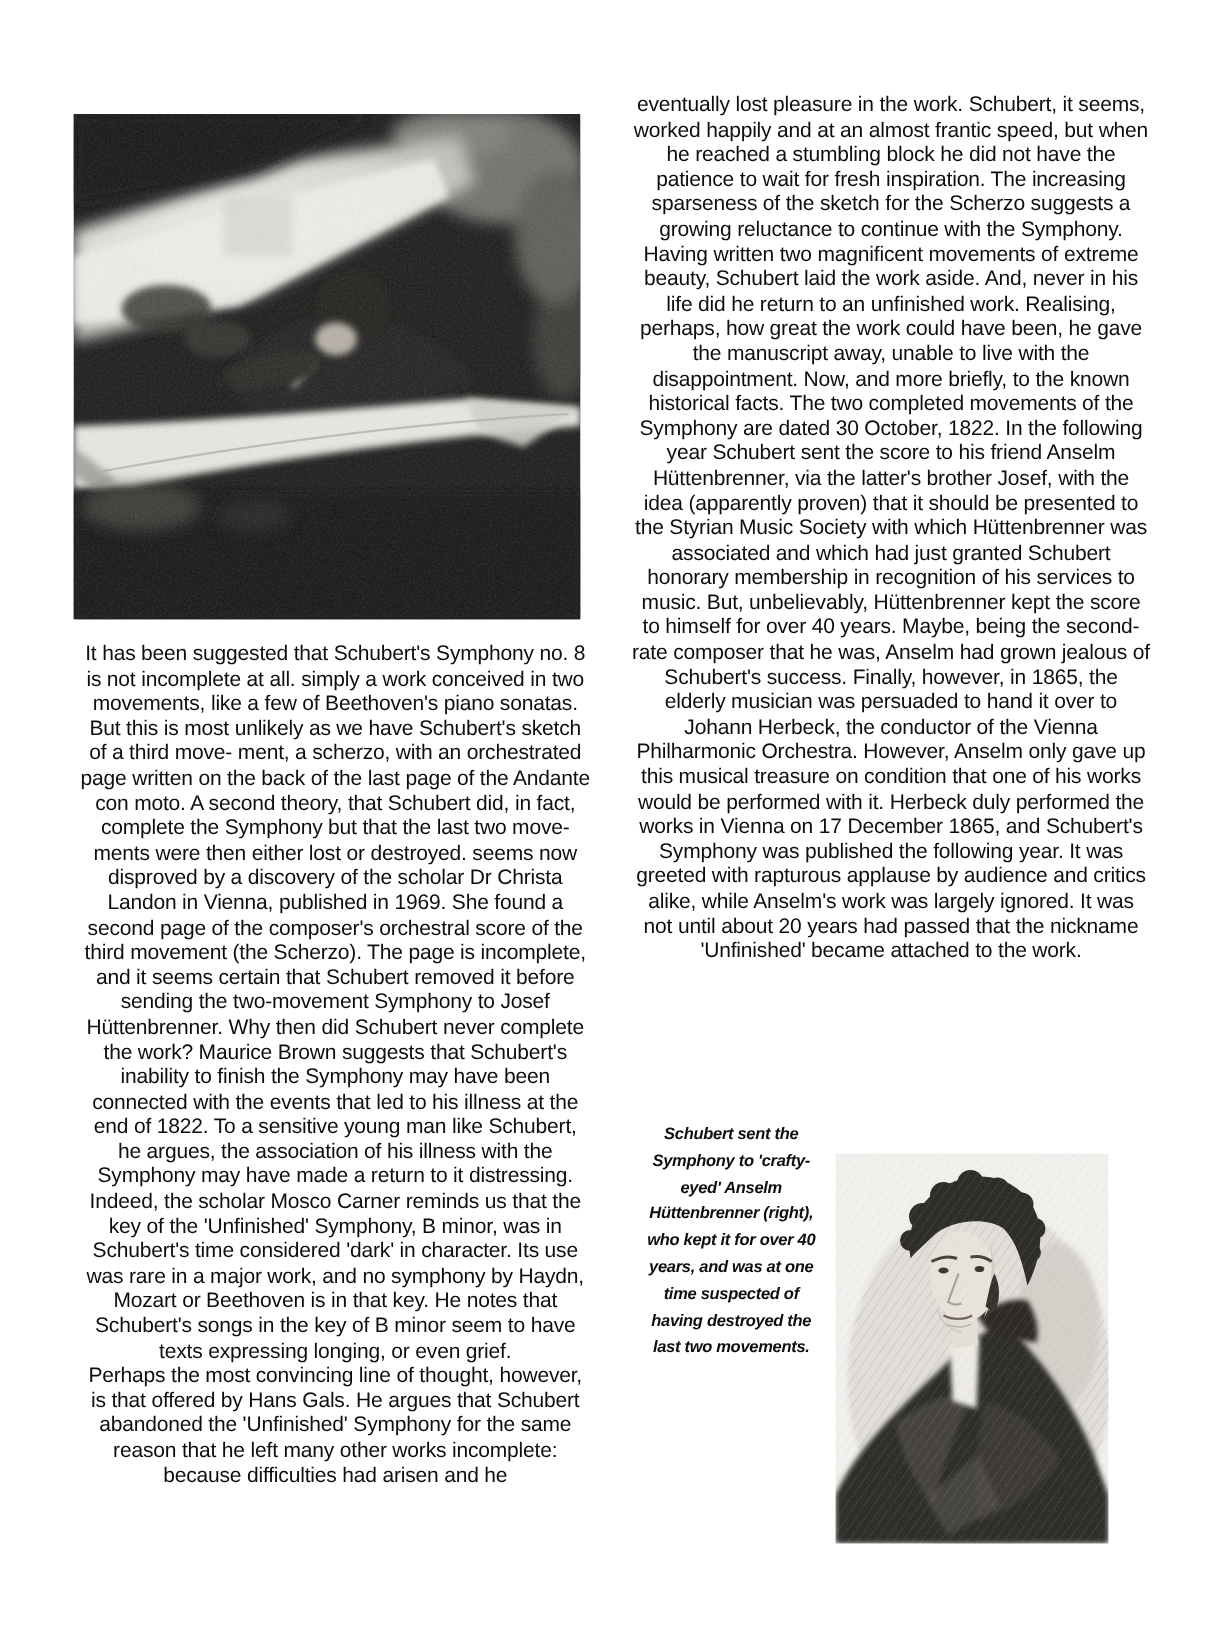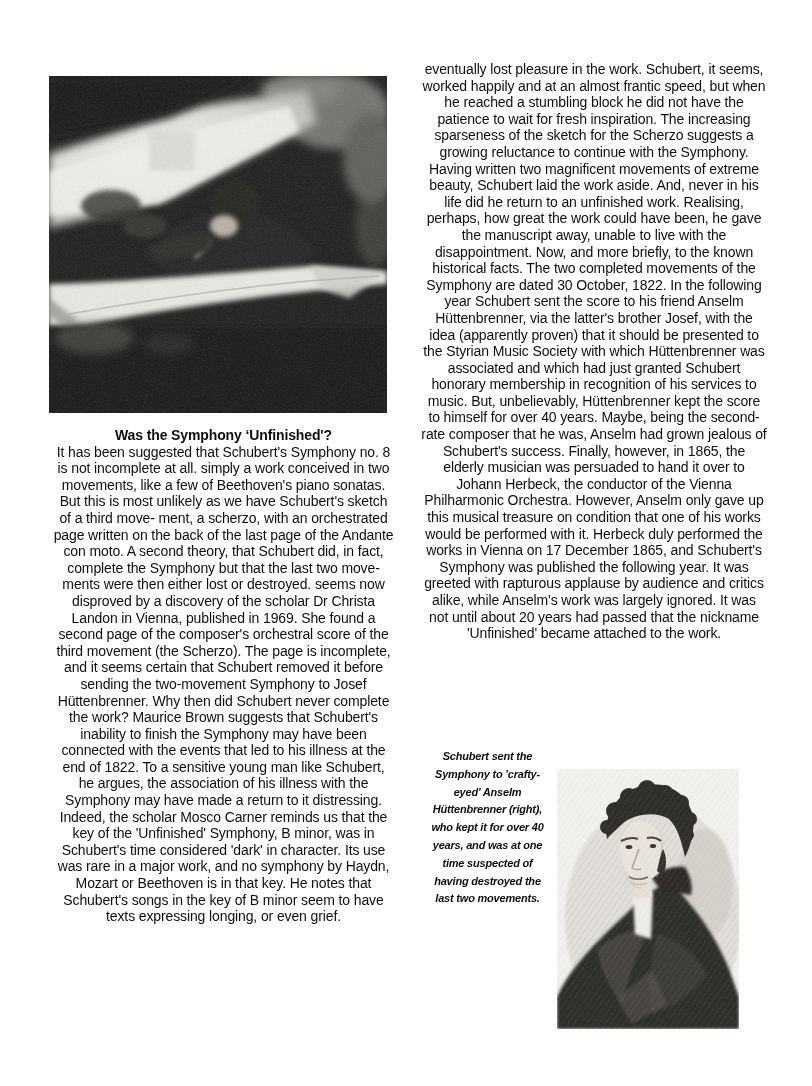--- a/index.html
+++ b/index.html
@@ -84,22 +84,22 @@
       <g filter="url(#soft)" opacity="0.6">
         <ellipse cx="45" cy="262" rx="40" ry="16" fill="#55544f"></ellipse>
         <ellipse cx="120" cy="268" rx="25" ry="10" fill="#34332f"></ellipse>
       </g>
       <polygon points="0,0 200,0 120,40 0,60" fill="#151514" filter="url(#soft)"></polygon>
       <rect width="338" height="337" filter="url(#grain)" opacity="0.16"></rect>
     </svg>
   </div>
 
   <div class="col left-col">
-    <h2>Was the Symphony ‘Unfinished'?</h2>
     <p>It has been suggested that Schubert's Symphony no. 8 is not incomplete at all. simply a work conceived in two movements, like a few of Beethoven's piano sonatas. But this is most unlikely as we have Schubert's sketch of a third move- ment, a scherzo, with an orchestrated page written on the back of the last page of the Andante con moto. A second theory, that Schubert did, in fact, complete the Symphony but that the last two move- ments were then either lost or destroyed. seems now disproved by a discovery of the scholar Dr Christa Landon in Vienna, published in 1969. She found a second page of the composer's orchestral score of the third movement (the Scherzo). The page is incomplete, and it seems certain that Schubert removed it before sending the two-movement Symphony to Josef Hüttenbrenner. Why then did Schubert never complete the work? Maurice Brown suggests that Schubert's inability to finish the Symphony may have been connected with the events that led to his illness at the end of 1822. To a sensitive young man like Schubert, he argues, the association of his illness with the Symphony may have made a return to it distressing. Indeed, the scholar Mosco Carner reminds us that the key of the 'Unfinished' Symphony, B minor, was in Schubert's time considered 'dark' in character. Its use was rare in a major work, and no symphony by Haydn, Mozart or Beethoven is in that key. He notes that Schubert's songs in the key of B minor seem to have texts expressing longing, or even grief.</p>
+    <p>Perhaps the most convincing line of thought, however, is that offered by Hans Gals. He argues that Schubert abandoned the 'Unfinished' Symphony for the same reason that he left many other works incomplete: because difficulties had arisen and he</p>
   </div>
 
   <div class="col right-col">
     <p>eventually lost pleasure in the work. Schubert, it seems, worked happily and at an almost frantic speed, but when he reached a stumbling block he did not have the patience to wait for fresh inspiration. The increasing sparseness of the sketch for the Scherzo suggests a growing reluctance to continue with the Symphony. Having written two magnificent movements of extreme beauty, Schubert laid the work aside. And, never in his life did he return to an unfinished work. Realising, perhaps, how great the work could have been, he gave the manuscript away, unable to live with the disappointment. Now, and more briefly, to the known historical facts. The two completed movements of the Symphony are dated 30 October, 1822. In the following year Schubert sent the score to his friend Anselm Hüttenbrenner, via the latter's brother Josef, with the idea (apparently proven) that it should be presented to the Styrian Music Society with which Hüttenbrenner was associated and which had just granted Schubert honorary membership in recognition of his services to music. But, unbelievably, Hüttenbrenner kept the score to himself for over 40 years. Maybe, being the second-rate composer that he was, Anselm had grown jealous of Schubert's success. Finally, however, in 1865, the elderly musician was persuaded to hand it over to Johann Herbeck, the conductor of the Vienna Philharmonic Orchestra. However, Anselm only gave up this musical treasure on condition that one of his works would be performed with it. Herbeck duly performed the works in Vienna on 17 December 1865, and Schubert's Symphony was published the following year. It was greeted with rapturous applause by audience and critics alike, while Anselm's work was largely ignored. It was not until about 20 years had passed that the nickname 'Unfinished' became attached to the work.</p>
   </div>
 
   <div class="figure-caption">Schubert sent the Symphony to 'crafty-eyed' Anselm Hüttenbrenner (right), who kept it for over 40 years, and was at one time suspected of having destroyed the last two movements.</div>
 
   <div class="portrait-img">
     <svg viewBox="0 0 182 260" preserveAspectRatio="none">

